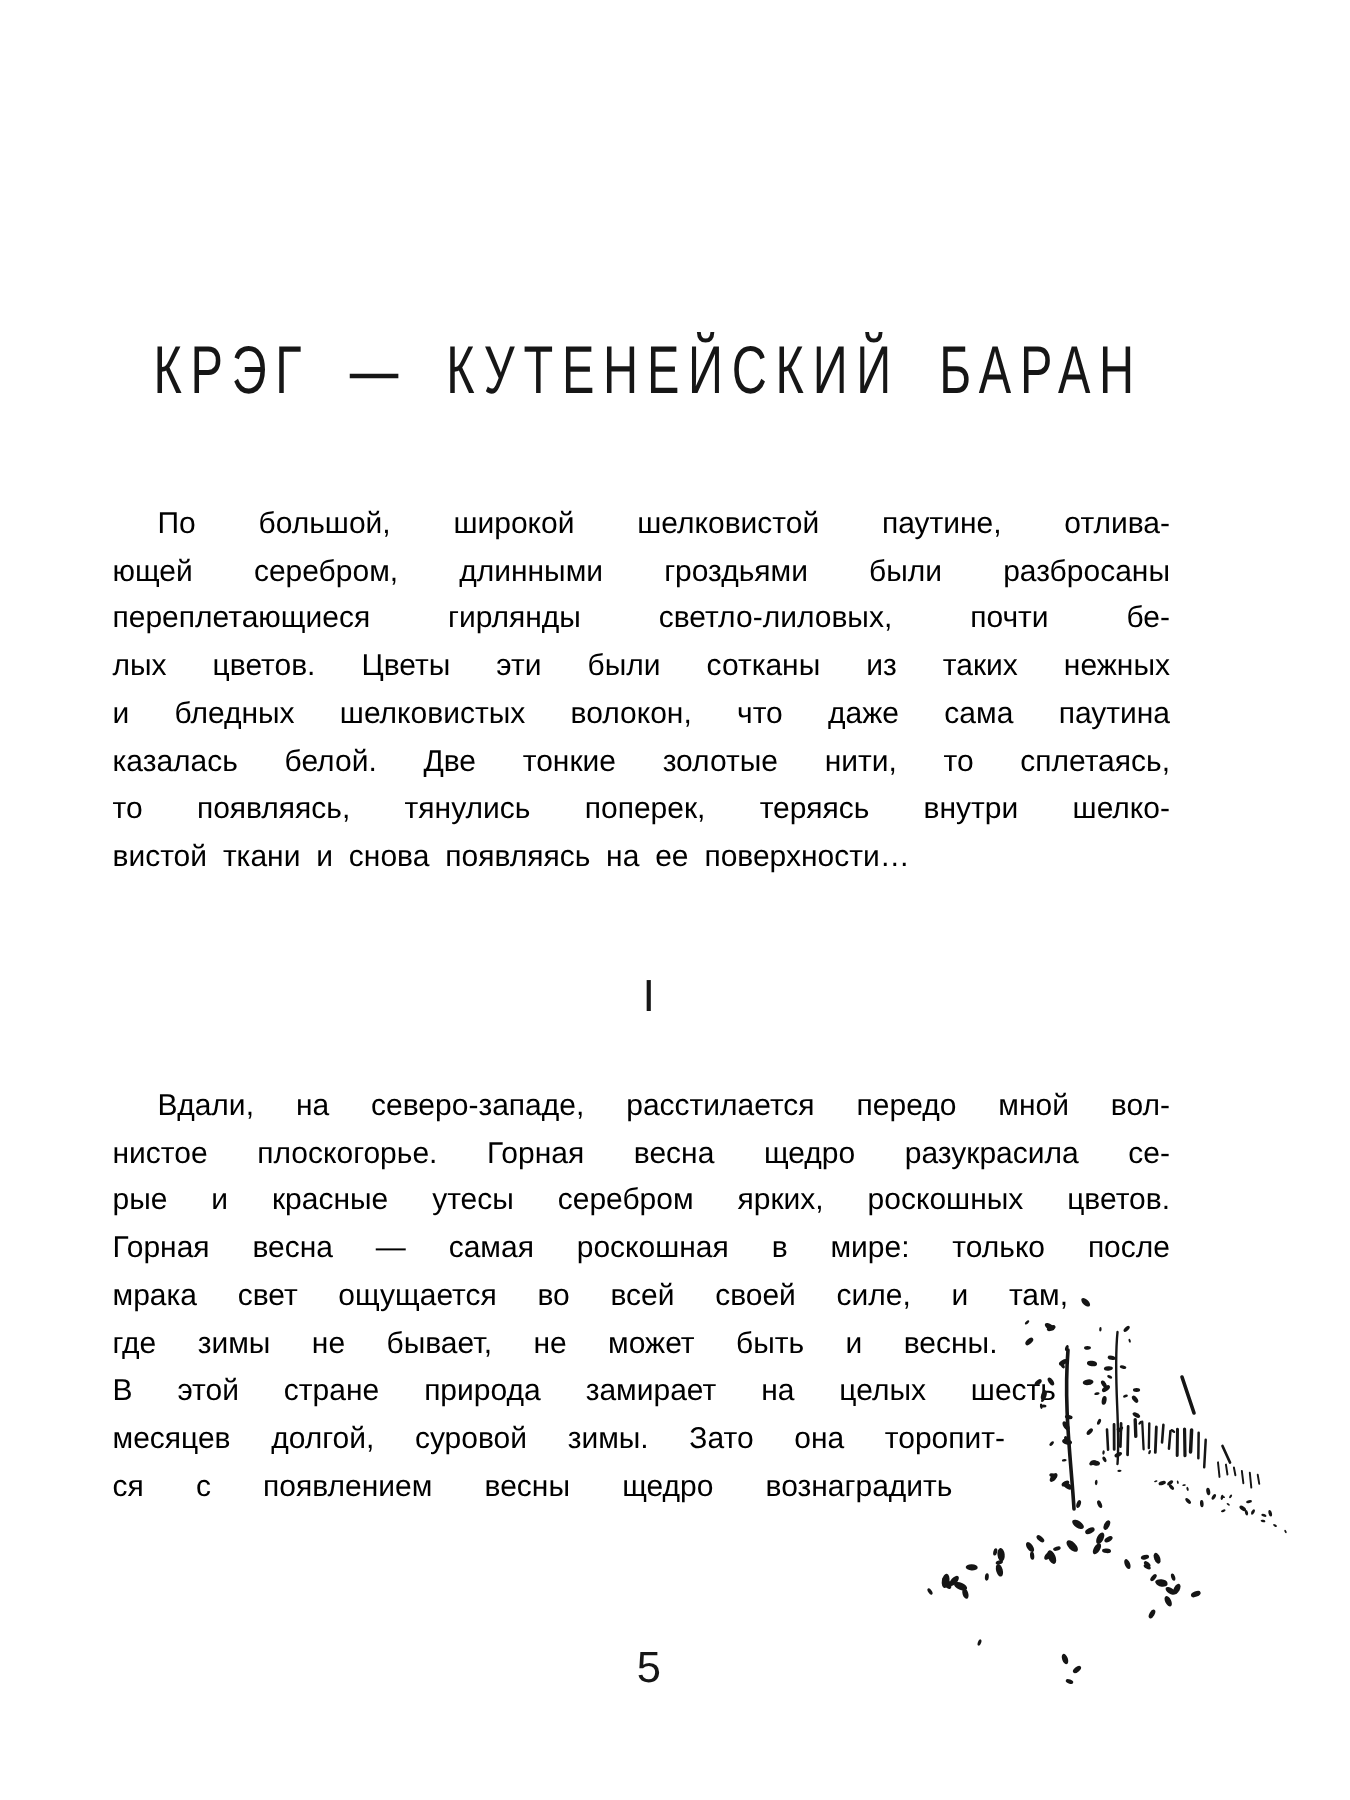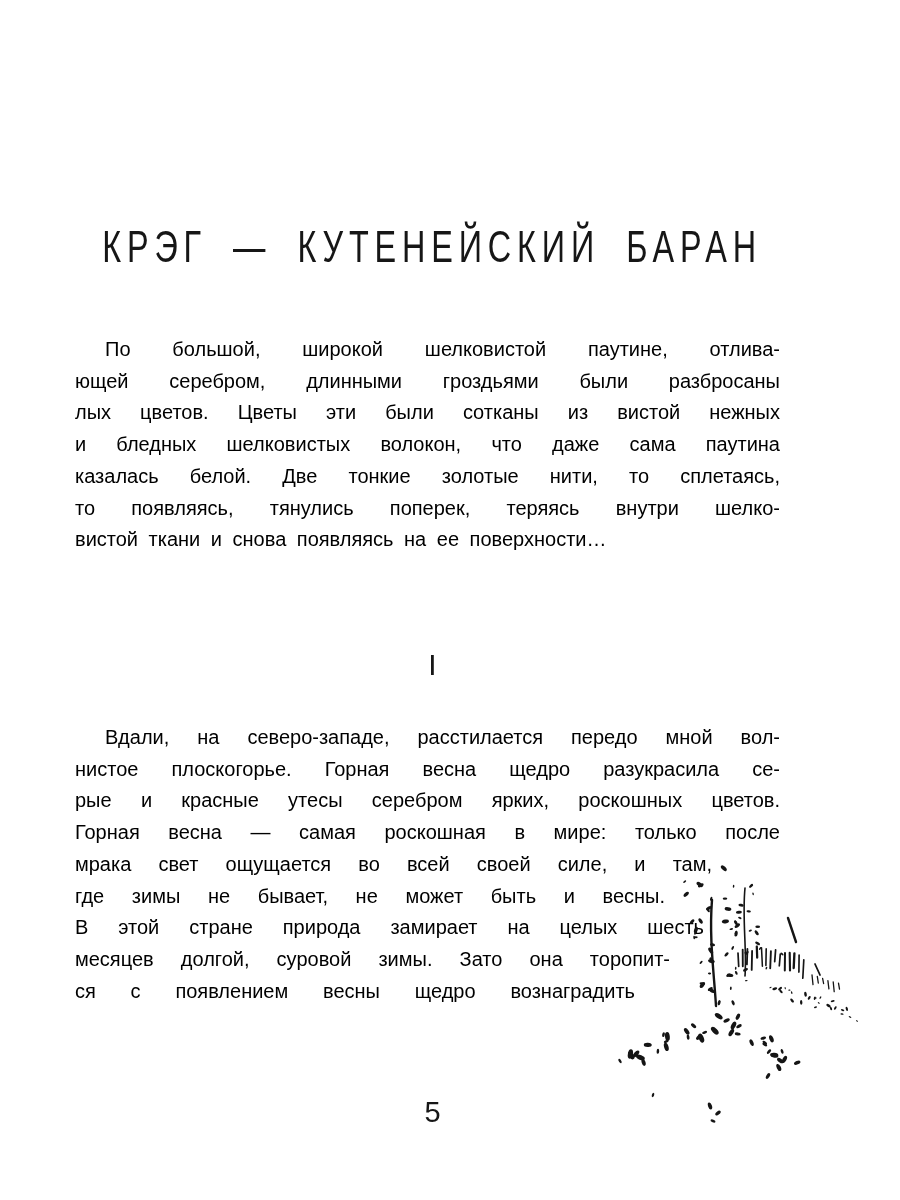--- a/index.html
+++ b/index.html
@@ -72,21 +72,22 @@
 
 <div id="book-page">
 
   <div class="chapter-title-wrap">
     <div class="chapter-title">КРЭГ — КУТЕНЕЙСКИЙ БАРАН</div>
   </div>
 
   <div class="para" id="paragraph-1">
       <div class="tline" style="text-indent: 30px;">По большой, широкой шелковистой паутине, отлива-</div>
       <div class="tline">ющей серебром, длинными гроздьями были разбросаны</div>
-      <div class="tline">лых цветов. Цветы эти были сотканы из вистой нежных</div>
+      <div class="tline">переплетающиеся гирлянды светло-лиловых, почти бе-</div>
+      <div class="tline">лых цветов. Цветы эти были сотканы из таких нежных</div>
       <div class="tline">и бледных шелковистых волокон, что даже сама паутина</div>
       <div class="tline">казалась белой. Две тонкие золотые нити, то сплетаясь,</div>
       <div class="tline">то появляясь, тянулись поперек, теряясь внутри шелко-</div>
       <div class="tline" style="text-align-last: left;">вистой ткани и снова появляясь на ее поверхности…</div>
     </div>
 
   <div class="section-numeral">I</div>
 
   <div class="para" id="paragraph-2">
       <div class="tline" style="text-indent: 30px;">Вдали, на северо-западе, расстилается передо мной вол-</div>

